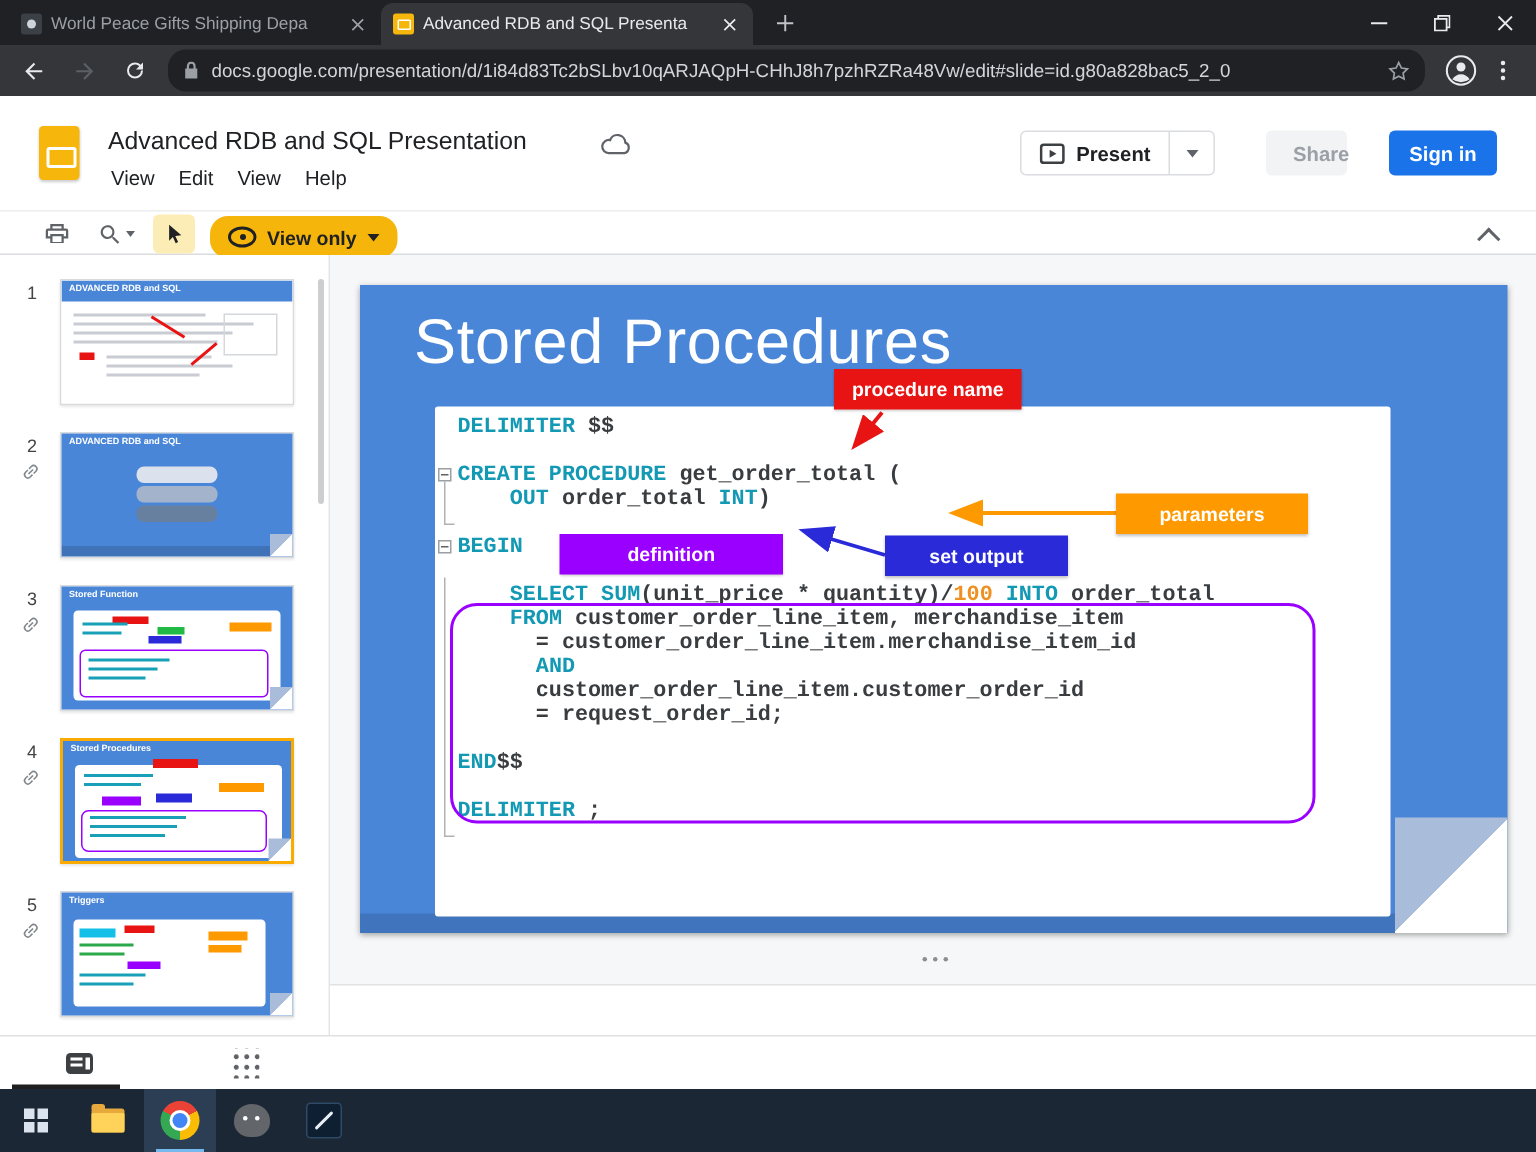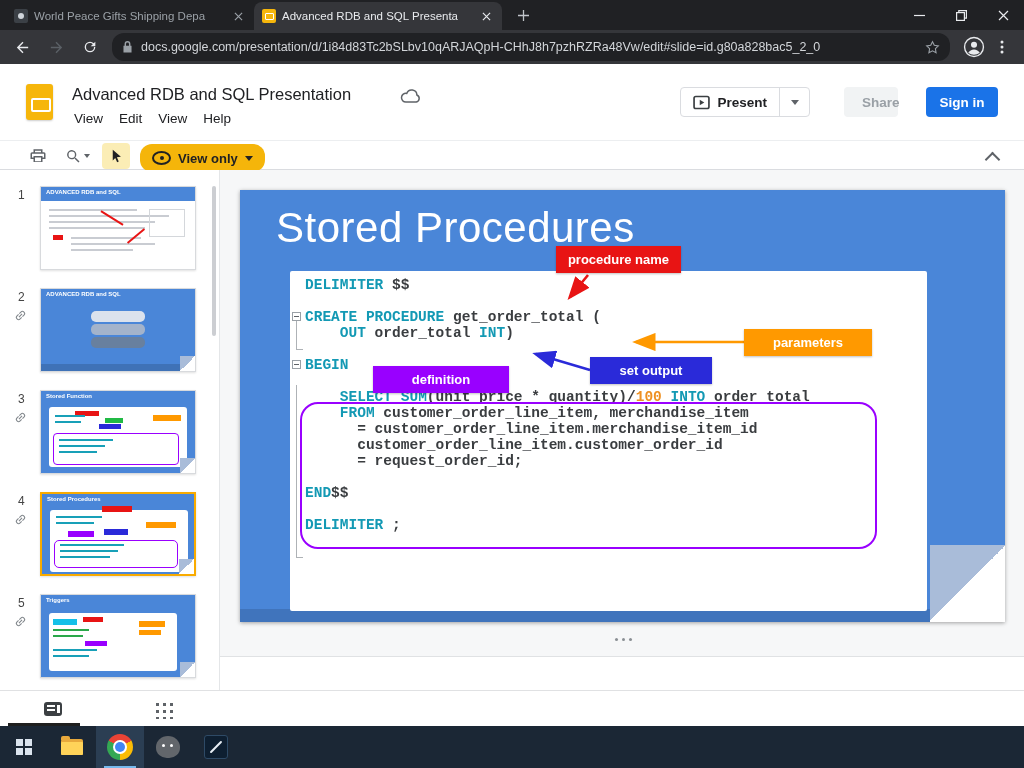--- a/index.html
+++ b/index.html
@@ -86,21 +86,21 @@
   .b2{left:6px;top:114px;height:172px}
   .purple-outline{position:absolute;left:60px;top:212px;width:573px;height:143px;border:2.5px solid var(--an-purple);border-radius:18px;z-index:3}
   #arrows{position:absolute;inset:0;z-index:4;pointer-events:none}
   .ar{stroke-width:2.6;fill:none}
   .ar-red{stroke:var(--an-red)} .ar-orange{stroke:var(--an-orange)} .ar-blue{stroke:var(--an-blue)}
   .mk-red{fill:var(--an-red)} .mk-orange{fill:var(--an-orange)} .mk-blue{fill:var(--an-blue)}
   .chip{position:absolute;height:27px;display:flex;align-items:center;justify-content:center;color:#fff;font-size:13px;font-weight:bold;z-index:5;box-shadow:0 1px 2px rgba(0,0,0,.25)}
   .chip-red{left:316px;top:56px;width:125px;background:var(--an-red)}
   .chip-orange{left:504px;top:139px;width:128px;background:var(--an-orange)}
   .chip-blue{left:350px;top:167px;width:122px;background:var(--an-blue)}
-  .chip-purple{left:133px;top:176px;width:136px;background:var(--an-purple)}
+  .chip-purple{left:133px;top:166px;width:149px;background:var(--an-purple)}
 
   
   #bottombar{position:absolute;left:0;top:690px;width:1024px;height:36px;background:#fff;border-top:1px solid #e0e1e3;box-sizing:border-box}
   .bb-btn{position:absolute;top:5px;width:30px;height:26px;display:flex;align-items:center;justify-content:center}
   .ic-filmstrip{width:18px;height:14px;border-radius:3px;background:
     linear-gradient(#fff,#fff) 3px 3px/8px 2px no-repeat,
     linear-gradient(#fff,#fff) 3px 7px/8px 2px no-repeat,
     linear-gradient(#fff,#fff) 13px 3px/3px 8px no-repeat,#3c4043}
   .ic-grid{width:20px;height:20px;background-image:radial-gradient(#5f6368 1.6px,transparent 1.8px);background-size:7px 7px;background-position:1px 2px}
   .bb-indicator{position:absolute;left:8px;bottom:0;width:72px;height:3px;background:#1f1f1f}
@@ -385,20 +385,21 @@
                 <div class="code-line"><span class="tk-k">DELIMITER</span><span class="tk-p"> $$</span></div>
                 <div class="code-line"></div>
                 <div class="code-line"><span class="fold"></span><span class="tk-k">CREATE PROCEDURE</span><span class="tk-p"> get_order_total (</span></div>
                 <div class="code-line"><span class="tk-p">    </span><span class="tk-k">OUT</span><span class="tk-p"> order_total </span><span class="tk-k">INT</span><span class="tk-p">)</span></div>
                 <div class="code-line"></div>
                 <div class="code-line"><span class="fold"></span><span class="tk-k">BEGIN</span></div>
                 <div class="code-line"></div>
                 <div class="code-line"><span class="tk-p">    </span><span class="tk-k">SELECT</span><span class="tk-p"> </span><span class="tk-k">SUM</span><span class="tk-p">(unit_price * quantity)/</span><span class="tk-n">100</span><span class="tk-p"> </span><span class="tk-k">INTO</span><span class="tk-p"> order_total</span></div>
                 <div class="code-line"><span class="tk-p">    </span><span class="tk-k">FROM</span><span class="tk-p"> customer_order_line_item, merchandise_item</span></div>
                 <div class="code-line"><span class="tk-p">      = customer_order_line_item.merchandise_item_id</span></div>
+                <div class="code-line"><span class="tk-p">      </span><span class="tk-k">AND</span></div>
                 <div class="code-line"><span class="tk-p">      customer_order_line_item.customer_order_id</span></div>
                 <div class="code-line"><span class="tk-p">      = request_order_id;</span></div>
                 <div class="code-line"></div>
                 <div class="code-line"><span class="tk-k">END</span><span class="tk-p">$$</span></div>
                 <div class="code-line"></div>
                 <div class="code-line"><span class="tk-k">DELIMITER</span><span class="tk-p"> ;</span></div>
               </div>
             <div class="bracket b1"></div>
             <div class="bracket b2"></div>
           </div>

